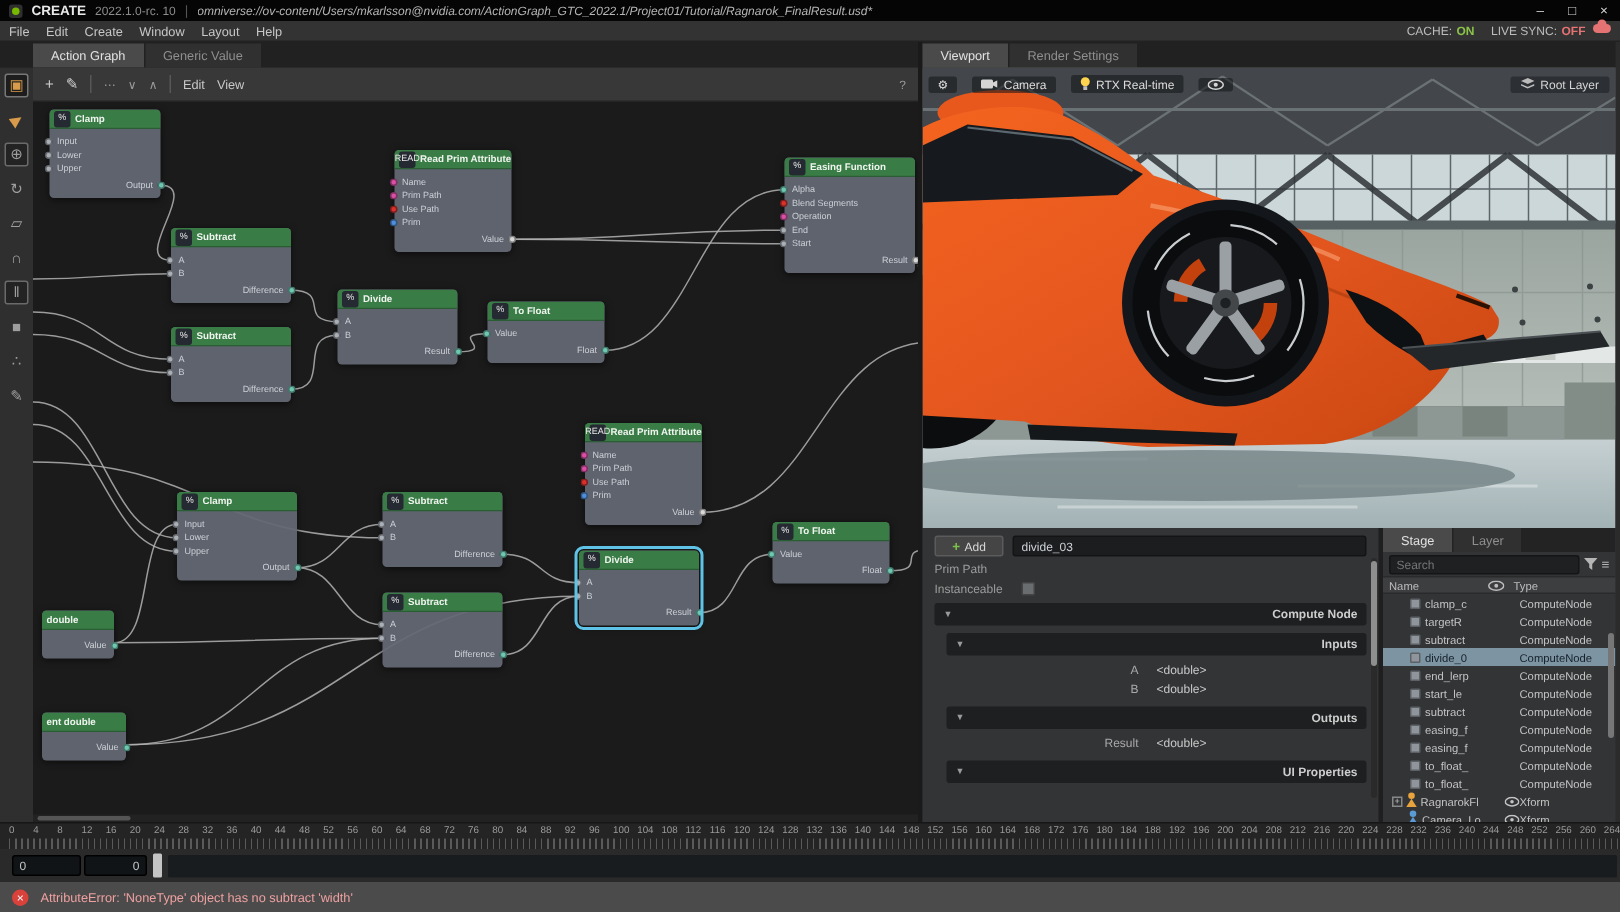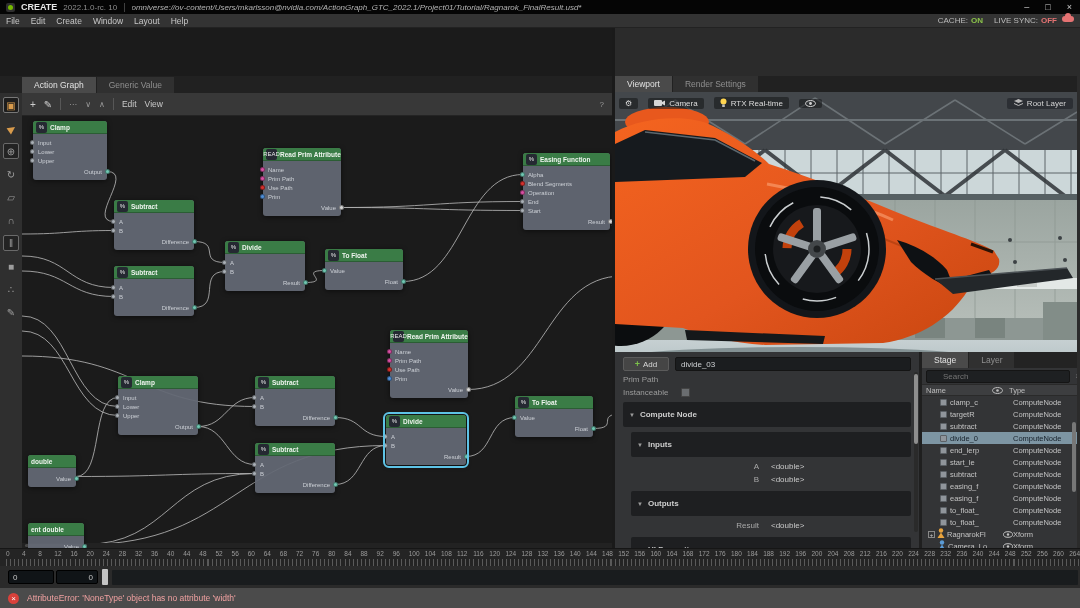--- a/index.html
+++ b/index.html
@@ -25,21 +25,21 @@
   .statustag { font-size:8px; color:#bdbdbd; display:flex; gap:3px; align-items:flex-start;}
   .on { color:#8bc34a; font-weight:bold;} .off{ color:#e57373; font-weight:bold;}
   .cloud { width:12px; height:6px; background:#e57373; border-radius:4px; position:relative; margin-left:2px;}
   .cloud::before{content:"";position:absolute;left:3px;top:-3px;width:6px;height:6px;border-radius:50%;background:#e57373;}
 
   
   .main { display:flex; height:520px; }
   .left-pane { width:615px; background:#1b1b1b; display:flex; flex-direction:column; border-right:3px solid #1a1a1a;}
   .right-pane { width:462px; display:flex; flex-direction:column; }
 
-  .tabbar { height:17px; background:#212121; display:flex; align-items:flex-end;margin-top:48px; }
+  .tabbar { height:17px; background:#212121; display:flex; align-items:flex-end; }
   .tabbar.indent { padding-left:22px; }
   .tab { height:16px; padding:0 12px; font-size:8.5px; line-height:16px; background:#303030; color:#8f8f8f; margin-right:1px;}
   .tab.active { background:#4a4a4a; color:#e2e2e2; }
 
   .left-body { flex:1; display:flex; min-height:0;}
   .rail { width:22px; background:#2f2f2f; display:flex; flex-direction:column; align-items:center; padding-top:4px; gap:7px; }
   .rail-ic { width:16px; height:16px; display:flex; align-items:center; justify-content:center; font-size:10px; color:#9e9e9e; border-radius:2px;}
   .rail-ic.boxed { border:1px solid #6a6a6a; background:#232323;}
   .rail-ic.accent { color:#d89b4c; border:1px solid #777; background:#1d1d1d;}
 
@@ -80,32 +80,32 @@
   .panels { height:196px; display:flex; }
   .prop-panel { width:307px; background:#333436; display:flex; flex-direction:column; border-right:3px solid #1f1f1f; position:relative;}
   .ptabbar { height:16px; background:#232323; display:flex;}
   .prop-body { flex:1; padding:5px 8px 0 8px; overflow:hidden; position:relative;}
   .prow { display:flex; align-items:center; margin-bottom:4px; }
   .prow label { width:58px; font-size:8px; color:#9c9c9c; flex:none;}
   .addbtn { width:46px; height:14px; background:#454545; border:1px solid #5b5b5b; border-radius:2px; display:flex; align-items:center; justify-content:center; gap:3px; font-size:8px; color:#d8d8d8; margin-right:6px;}
   .addbtn .plus { color:#7cc24a; font-weight:bold; font-size:9px;}
   .pfield { flex:1; height:14px; background:#1b1d1f; border:1px solid #141414; border-radius:2px; color:#cfd2d5; font-size:8px; padding:0 5px; font-family:"Liberation Sans",sans-serif;}
   .checkbox { width:9px; height:9px; background:#6a6d70; border:1px solid #444; border-radius:1px;}
-  .psec { height:25px; background:#1e1f21; border-radius:2px; display:flex; align-items:center; gap:5px; padding:0 6px; font-size:8px; font-weight:bold; color:#cdcdcd; margin:5px 0 3px 0;}
+  .psec { height:15px; background:#1e1f21; border-radius:2px; display:flex; align-items:center; gap:5px; padding:0 6px; font-size:8px; font-weight:bold; color:#cdcdcd; margin:5px 0 3px 0;justify-content:space-between;}
   .psec .arr { font-size:6px; color:#9a9a9a;}
   .psec.inner { margin-left:8px; }
   .pval-row { display:flex; height:13px; align-items:center; font-size:8px; margin-left:8px;}
   .pval-row .nm { width:140px; text-align:right; color:#a9a9a9; padding-right:12px;}
   .pval-row .tp { color:#c9c9c9; }
   .vscroll { position:absolute; right:1px; top:20px; width:4px; height:160px; background:#2a2a2a; border-radius:2px;}
   .vscroll .thumb { position:absolute; top:2px; left:0; width:4px; height:70px; background:#8e8e8e; border-radius:2px;}
 
   .stage-panel { flex:1; background:#333436; display:flex; flex-direction:column; position:relative; overflow:hidden;}
   .srow { height:16px; display:flex; align-items:center; padding:0 4px; gap:3px;}
-  .search { flex:1; height:13px; background:#1e2022; border:1px solid #151515; border-radius:2px; font-size:8px; color:#cfcfcf; padding:0 16px; font-family:"Liberation Sans",sans-serif;}
+  .search { flex:1; height:13px; background:#1e2022; border:1px solid #151515; border-radius:2px; font-size:8px; color:#cfcfcf; padding:0 4px; font-family:"Liberation Sans",sans-serif;}
   .sicon { color:#b5b5b5; font-size:9px; }
   .shead { height:12px; background:#3d3e40; border-top:1px solid #2a2a2a; border-bottom:1px solid #2a2a2a; display:flex; align-items:center; font-size:7.5px; color:#bdbdbd; padding:0 4px;}
   .shead .c-name{ flex:1;} .shead .c-type{ width:64px;}
   .slist { flex:1; overflow:hidden; position:relative;}
   .trow { height:12px; display:flex; align-items:center; font-size:7.5px; color:#c3c3c3; padding-left:4px;}
   .trow.selected { background:#7d95a3; color:#16202a;align-items:center;}
   .trow .cube { width:7px; height:7px; background:#90959b; border:1px solid #5c6166; border-radius:1px; margin:0 3px 0 14px; flex:none;}
   .trow .nm { flex:1; white-space:nowrap; overflow:hidden; }
   .trow .tp { width:64px; flex:none; white-space:nowrap; overflow:hidden;}
   .trow .eye-sl { width:10px; flex:none; display:flex; align-items:center;}
@@ -946,15 +946,15 @@
   </div>
   <div class="tctrl">
     <span class="tbox">0</span>
     <span class="tbox right">0</span>
     <span class="thandle"></span>
     <span class="ttrack"></span>
   </div>
 
   <div class="statusbar">
     <span class="erricon">×</span>
-    <span class="errtext">AttributeError: 'NoneType' object has no attribute 'width'</span>
+    <span class="errtext">AttributeError: 'NoneType' object has no subtract 'width'</span>
   </div>
 </div>
 
 </body></html>

